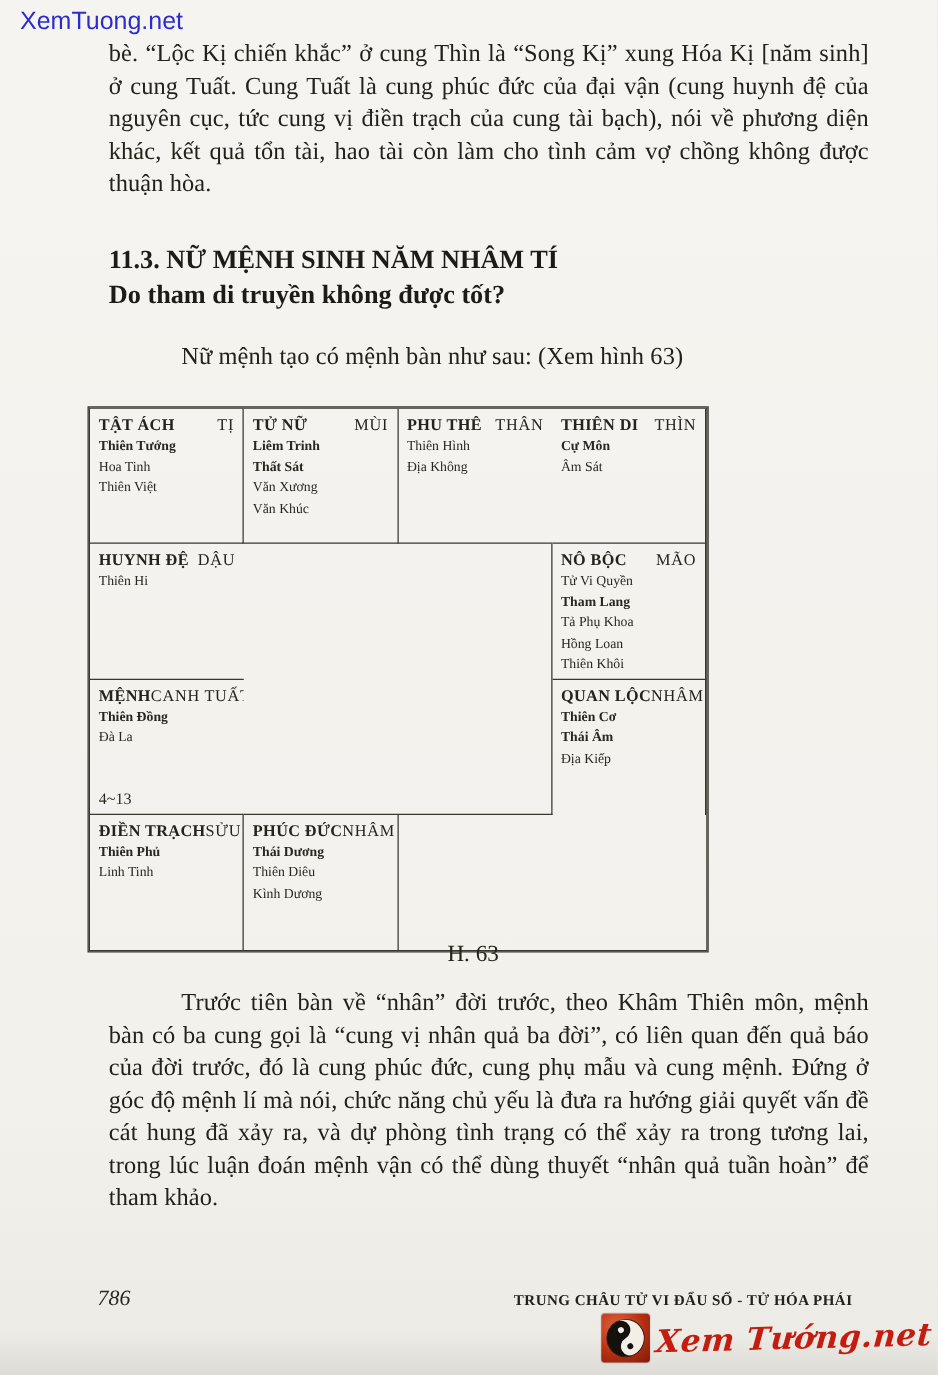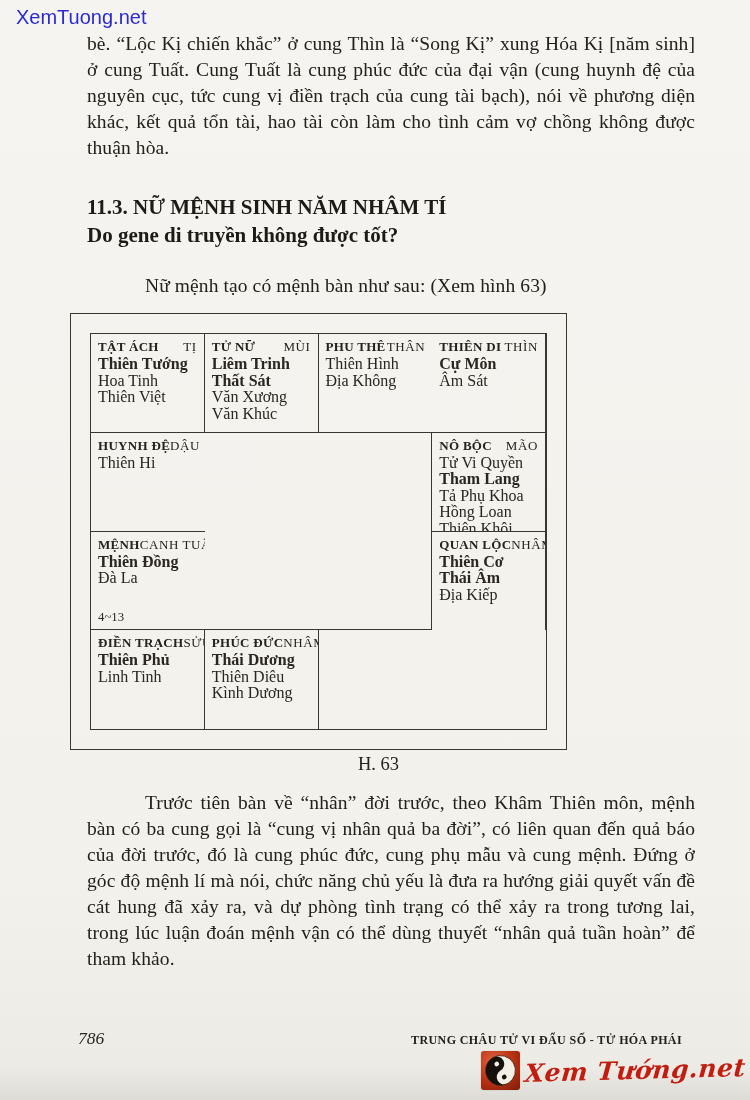--- a/index.html
+++ b/index.html
@@ -29,24 +29,24 @@
   .p1{ top:31px; }
   .heading-block{ top:193px; }
   .heading, .subheading{
     font-weight:700; font-size:21px; line-height:28px; color:#1d1b16;
   }
   .intro-line{ top:273px; text-indent:58px; }
   .p2{ top:790px; text-indent:58px; }
 
   
   .chart-wrap{
-    position:absolute; top:313px; left:70px;
+    position:absolute; top:325px; left:70px;
     width:497px; height:437px;
     border:1.5px solid #3a372f;
-    padding:19px;
+    padding:0;
     background:transparent;
   }
   .chart-grid{
     width:100%; height:100%;
     display:grid;
     grid-template-columns:repeat(4,1fr);
     grid-template-rows:repeat(4,1fr);
     border:1.5px solid #3a372f;
   }
   .cell{
@@ -59,21 +59,21 @@
   .cell.last-col{ border-right:none; }
   .cell.last-row{ border-bottom:none; }
   .cell.center{ grid-column:2 / 4; grid-row:2 / 4; }
   .cell-head{
     display:flex; justify-content:space-between; align-items:baseline;
     font-size:13px; line-height:17px; color:#26231d;
   }
   .palace{ font-weight:700; letter-spacing:0.3px; white-space:nowrap; }
   .branch{ font-weight:400; letter-spacing:0.6px; white-space:nowrap; }
   .stars{ margin-top:1px; }
-  .star{ font-size:16px; line-height:16.5px; color:#2a2620; white-space:nowrap; }
+  .star{ font-size:11px; line-height:16.5px; color:#2a2620; white-space:nowrap; }
   .star.b{ font-weight:700; }
   .age{
     position:absolute; left:7px; bottom:4px;
     font-size:12.8px; color:#2a2620;
   }
   .fig-caption{
     position:absolute; top:754px; left:70px; width:617px;
     text-align:center; font-size:18.5px; color:#26231d;
   }
 
@@ -112,21 +112,21 @@
 <body>
 
 <div class="page">
 
   <div class="watermark-top">XemTuong.net</div>
 
   <div class="text-col para p1">bè. “Lộc Kị chiến khắc” ở cung Thìn là “Song Kị” xung Hóa Kị [năm sinh] ở cung Tuất. Cung Tuất là cung phúc đức của đại vận (cung huynh đệ của nguyên cục, tức cung vị điền trạch của cung tài bạch), nói về phương diện khác, kết quả tổn tài, hao tài còn làm cho tình cảm vợ chồng không được thuận hòa.</div>
 
   <div class="text-col heading-block">
     <div class="heading">11.3. NỮ MỆNH SINH NĂM NHÂM TÍ</div>
-    <div class="subheading">Do gene di truyền không được tốt?</div>
+    <div class="subheading">Do tham di truyền không được tốt?</div>
   </div>
 
   <div class="text-col para intro-line">Nữ mệnh tạo có mệnh bàn như sau: (Xem hình 63)</div>
 
   <div class="chart-wrap">
     <div class="chart-grid">
 
       <div class="cell">
         <div class="cell-head">
           <span class="palace">TẬT ÁCH</span>

